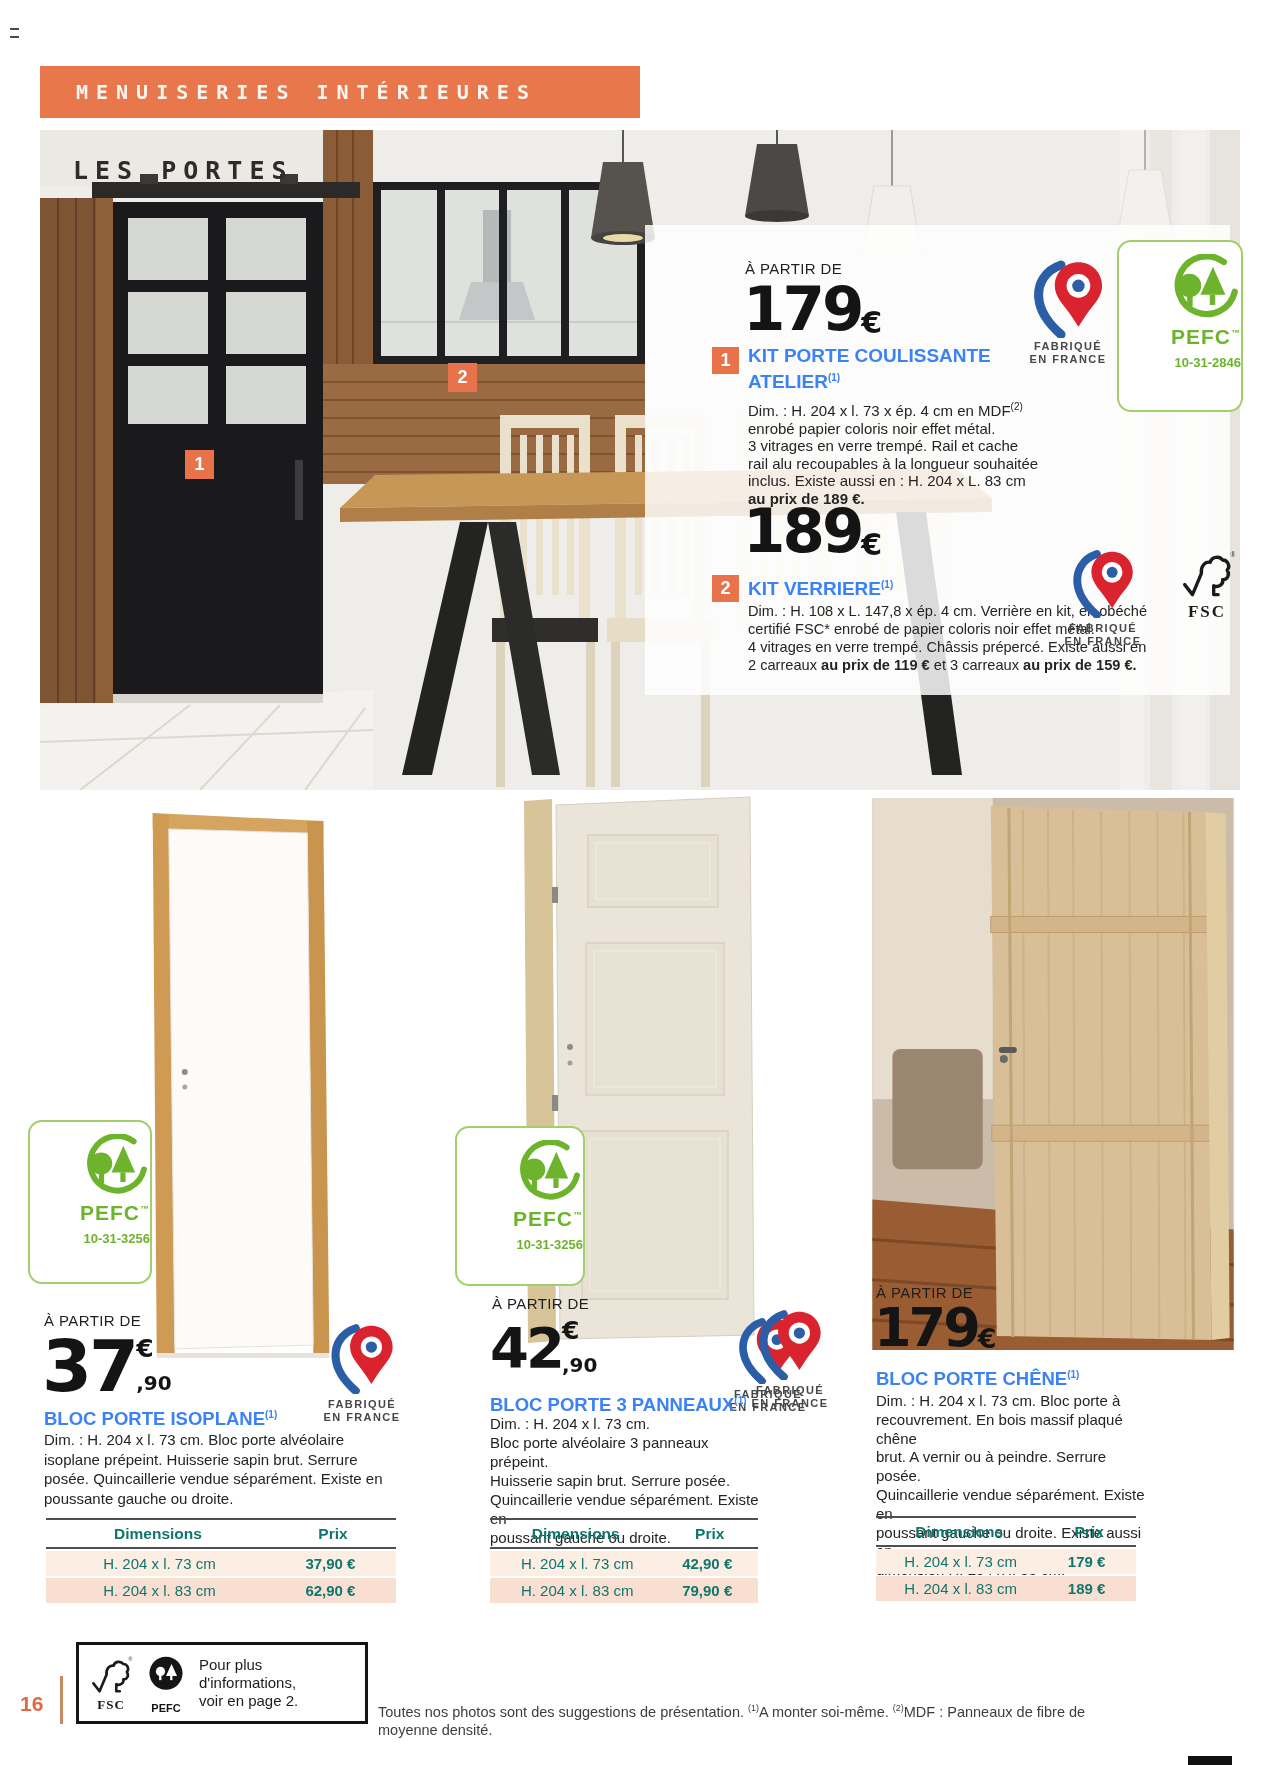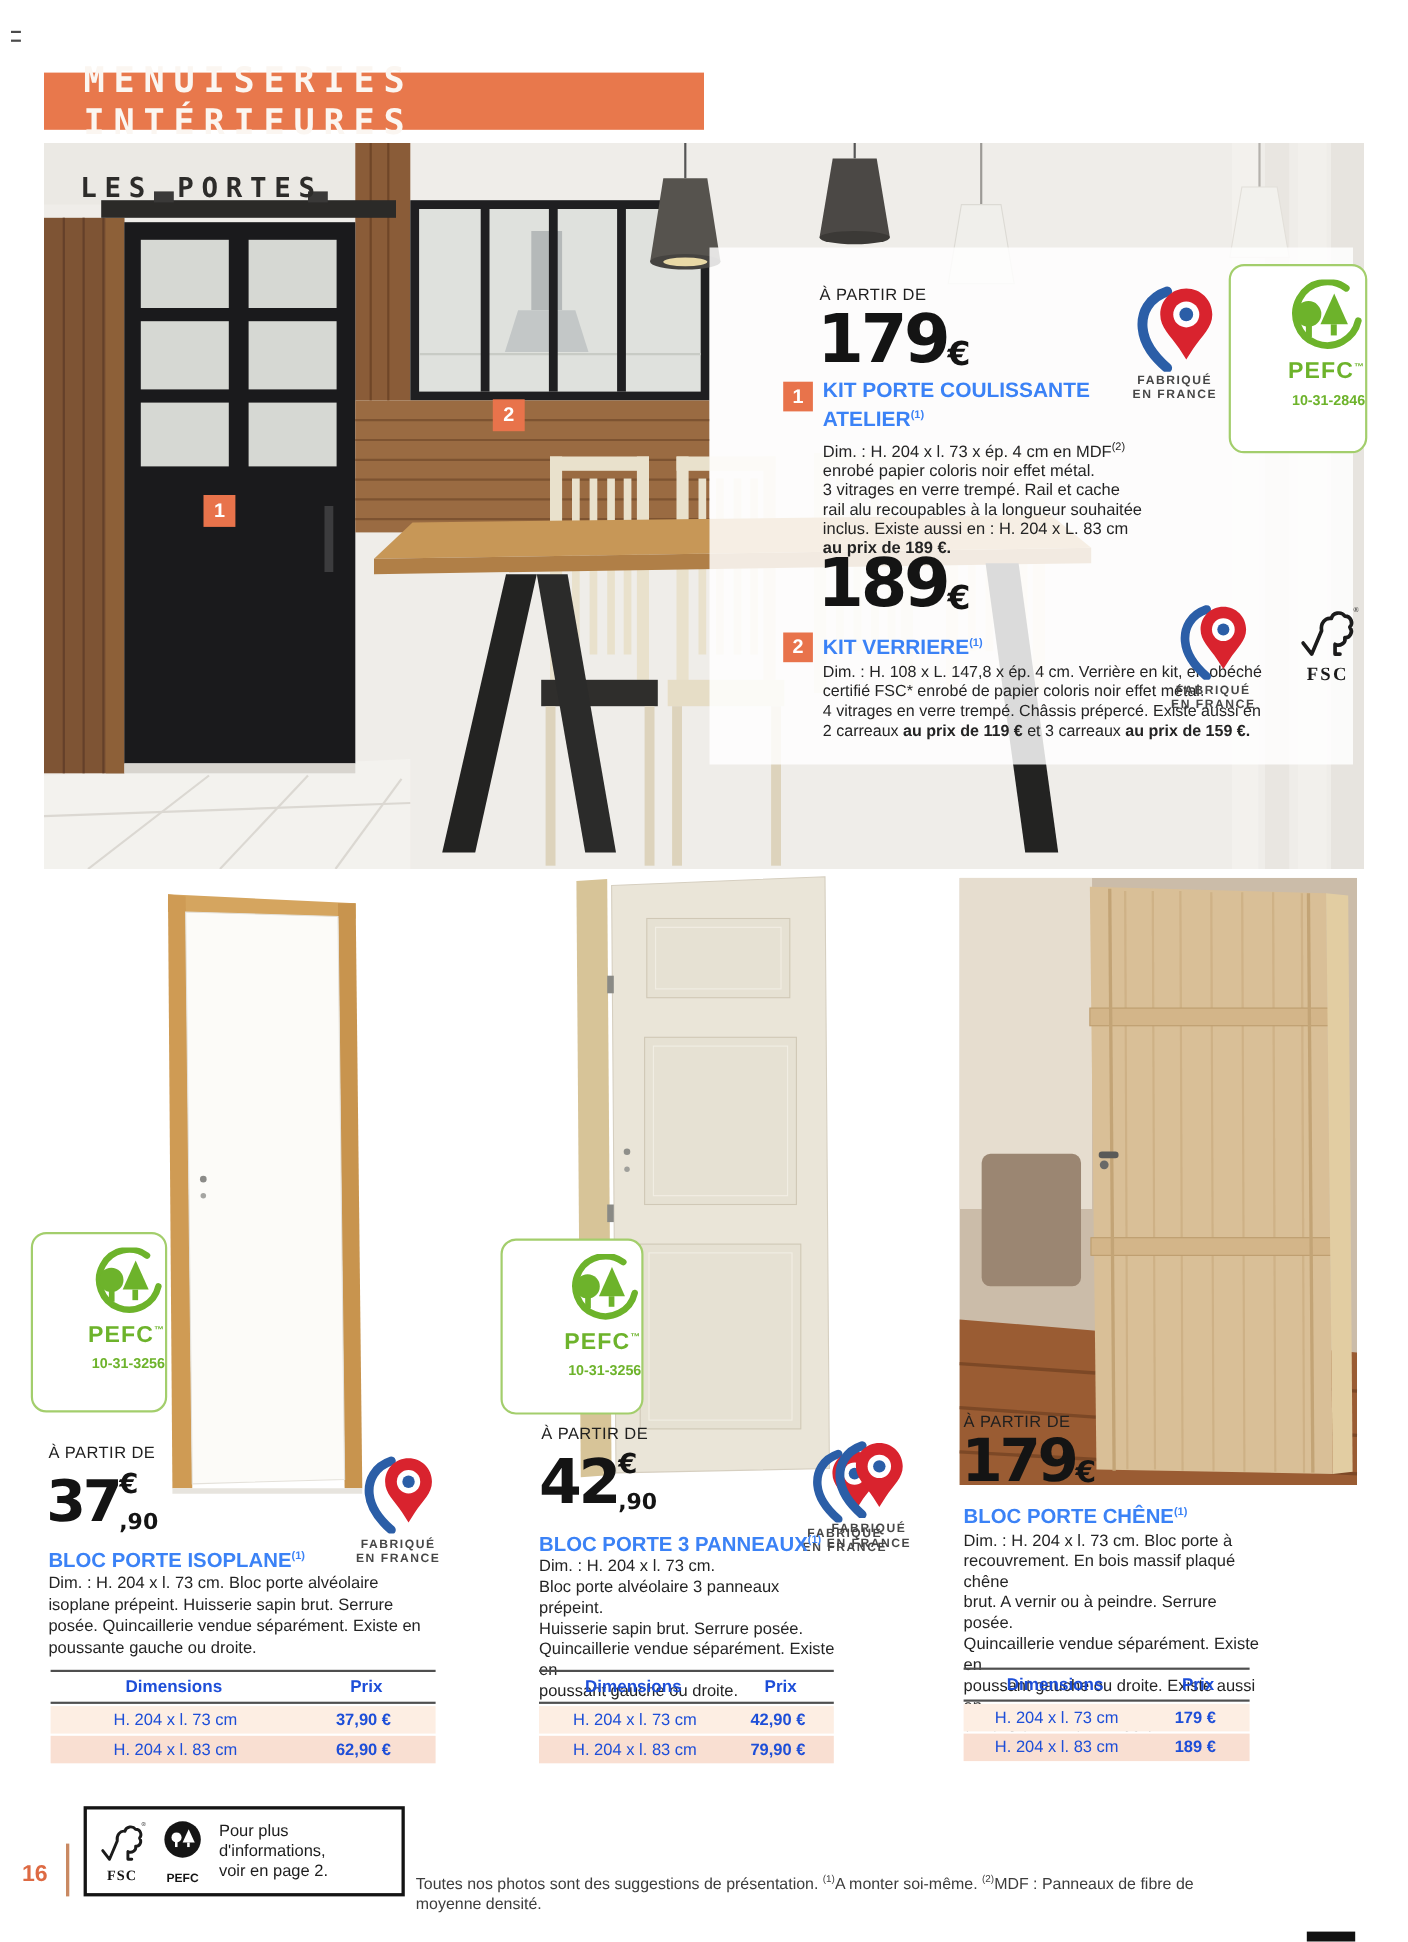--- a/index.html
+++ b/index.html
@@ -1,20 +1,20 @@
 <!DOCTYPE html>
 <html><head>
 <meta charset="utf-8">
 <style>
   html,body{margin:0;padding:0;background:#fff}
   body{width:1280px;height:1765px;position:relative;font-family:"Liberation Sans",sans-serif;color:#1d1d1d;overflow:hidden}
   .abs{position:absolute}
   
   .banner{position:absolute;left:40px;top:66px;width:600px;height:52px;background:#e8784c;display:flex;align-items:center;padding-left:36px;box-sizing:border-box}
-  .banner span{font-family:"DejaVu Sans Mono",monospace;font-weight:700;font-size:32px;letter-spacing:8px;color:#fbf6f1}
+  .banner span{font-family:"DejaVu Sans Mono",monospace;font-weight:700;font-size:20px;letter-spacing:8px;color:#fbf6f1}
   .corner-glyph{position:absolute;left:10px;top:28px;width:9px;height:6px;border-top:2px solid #4a4a4a;border-bottom:2px solid #4a4a4a}
   
   .hero{position:absolute;left:40px;top:130px;width:1200px;height:660px}
   .hero svg.photo{position:absolute;left:0;top:0;width:1200px;height:660px}
   .section-label{position:absolute;left:33px;top:26px;font-family:"DejaVu Sans Mono",monospace;font-weight:700;font-size:25px;letter-spacing:7px;color:#2d2c2a}
   .overlay{position:absolute;left:605px;top:95px;width:585px;height:470px;background:rgba(255,255,255,.84)}
   .tag{position:absolute;width:29px;height:29px;background:#e8734b;color:#fff;font-weight:700;font-size:18px;display:flex;align-items:center;justify-content:center}
   .apartir{font-size:15px;letter-spacing:.4px;color:#1f1f1f}
   .price-line{display:flex;align-items:flex-end;color:#141414}
   .price-line .digits{font-family:"DejaVu Sans",sans-serif;font-weight:800;font-size:61px;line-height:58px;letter-spacing:-3px}
@@ -30,21 +30,21 @@
   
   .fabtext{font-weight:700;font-size:11px;letter-spacing:1.4px;line-height:13px;color:#474747;text-align:center}
   .pefc-box{position:absolute;background:#fff;border:2px solid #a3ce6c;border-radius:14px;display:flex;flex-direction:column;align-items:flex-end;box-sizing:border-box;padding-top:12px}
   .pefc-label{font-weight:700;font-size:21px;letter-spacing:1px;color:#6db32b;line-height:22px;margin-top:2px}
   .pefc-label sup{font-size:9px}
   .pefc-code{font-weight:700;font-size:13px;color:#6db32b;margin-top:7px}
   .fsc-wrap{position:absolute;text-align:center;color:#1b1b1b}
   .fsc-label{font-family:"Liberation Serif",serif;font-weight:700;font-size:17px;letter-spacing:2px}
   
   .prodcol .pname{font-size:18.5px}
-  .ptable{position:absolute;font-size:15px;color:#1d4ed8}
+  .ptable{position:absolute;font-size:15px;color:#0f766e}
   .thead{display:flex;font-weight:700;font-size:15.5px;border-top:2px solid #4f4f4f;border-bottom:2px solid #4f4f4f;padding:5px 0 4px}
   .trow{display:flex;padding:4px 4px;margin-top:2px}
   .trow.r1{background:#fdeee3}
   .trow.r2{background:#f9dfd2}
   .cd{flex:0 0 64%;text-align:center}
   .cp{flex:1;text-align:center}
   .trow .cp{font-weight:700}
   
   .pagenum{position:absolute;left:20px;top:1692px;font-weight:700;font-size:21px;color:#dd6a43}
   .pagebar{position:absolute;left:60px;top:1676px;width:3px;height:48px;background:#c98962}
@@ -301,21 +301,21 @@
       <circle cx="34" cy="40" r="15" fill="#6db32b"></circle>
         <rect x="31" y="52" width="7" height="15" fill="#6db32b"></rect>
       <path d="M64 16 L80 52 L48 52 Z" fill="#6db32b"></path>
         <rect x="60" y="52" width="7" height="13" fill="#6db32b"></rect>
     </svg>
     <div class="pefc-label"><span>PEFC</span><sup>™</sup></div>
     <div class="pefc-code">10-31-3256</div>
   </div>
   <div class="abs apartir" style="left:44px;top:1312px">À PARTIR DE</div>
   <div class="abs price-line" style="left:42px;top:1332px">
-    <span class="digits" style="font-size:52px;line-height:54px">37</span>
+    <span class="digits" style="font-size:72px;line-height:54px">37</span>
     <span class="centcol">
       <span class="euro" style="font-size:25px">€</span>
       <span class="cents">,90</span>
     </span>
   </div>
   <div class="abs" style="left:330px;top:1322px;width:64px;height:72px">
     <svg viewBox="0 0 100 115" width="64" height="72">
       <path d="M40 10 C16 18 6 38 8 58 C10 80 24 96 40 110" fill="none" stroke="#2b5ea7" stroke-width="13" stroke-linecap="round"></path>
       <path d="M65 6 C46 6 31 21 31 40 C31 57 44 67 56 85 L65 99 L74 85 C86 67 99 57 99 40 C99 21 84 6 65 6 Z" fill="#d9232e"></path>
       <circle cx="65" cy="40" r="17" fill="#fff"></circle>

